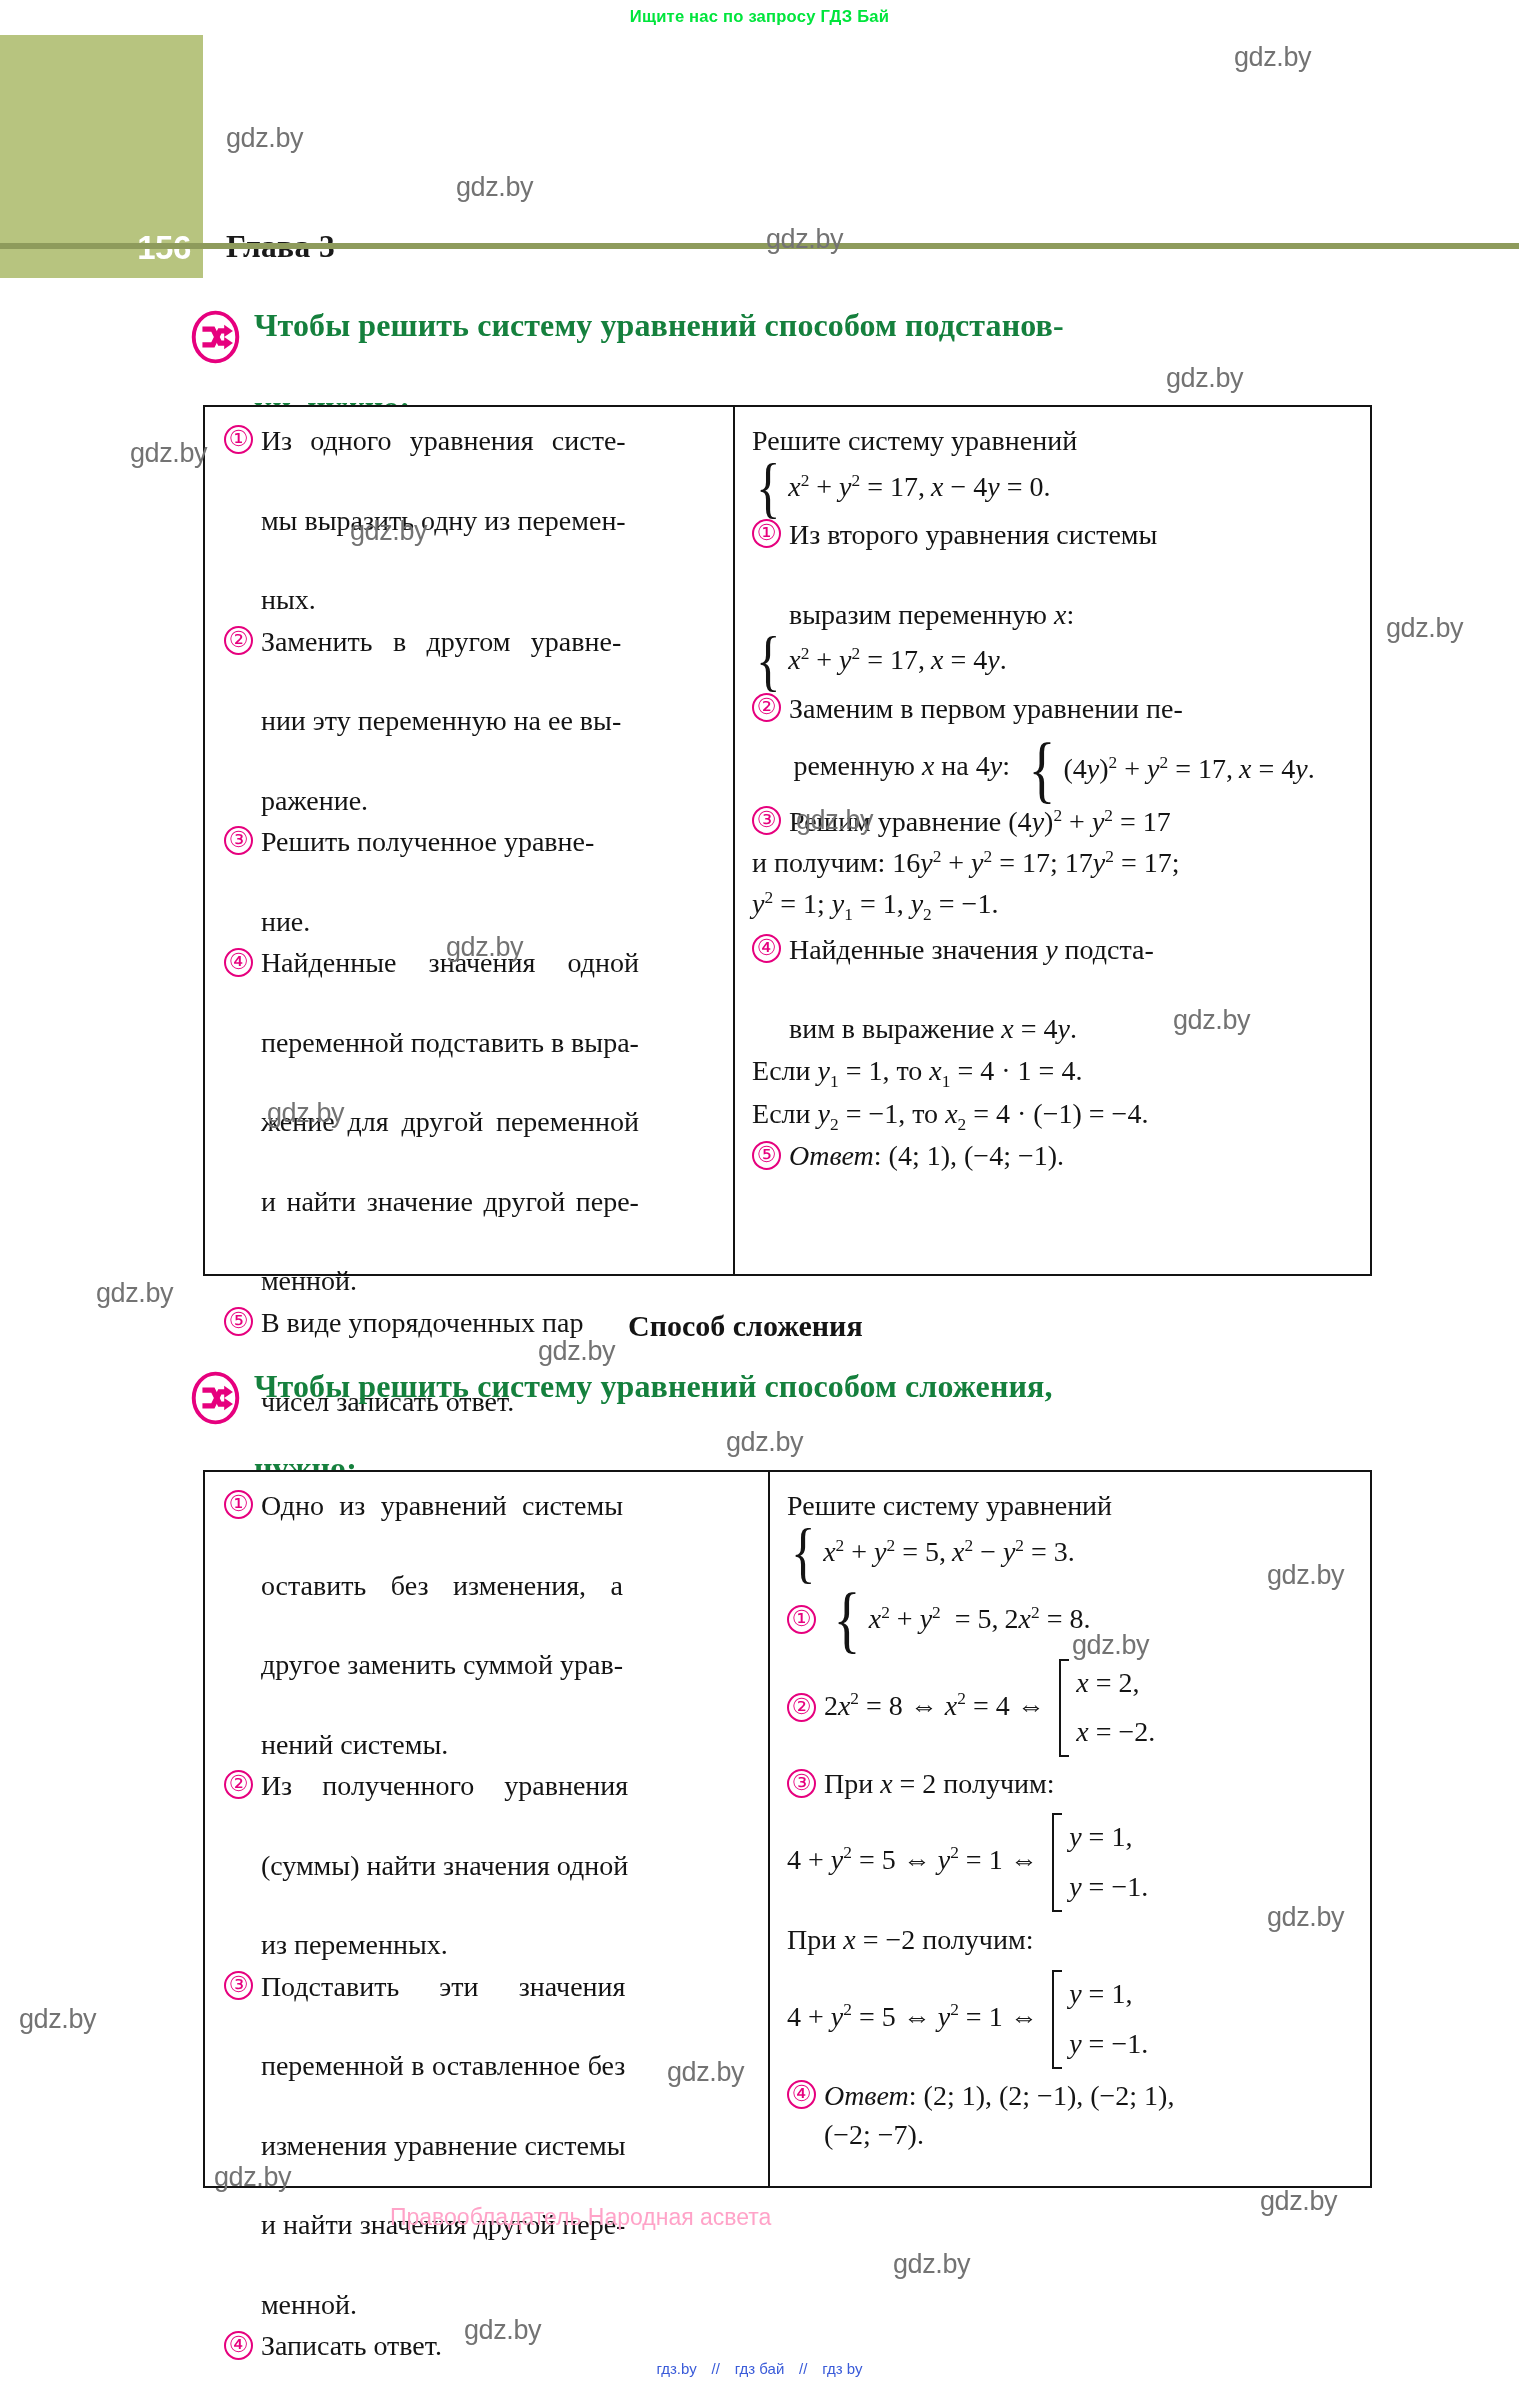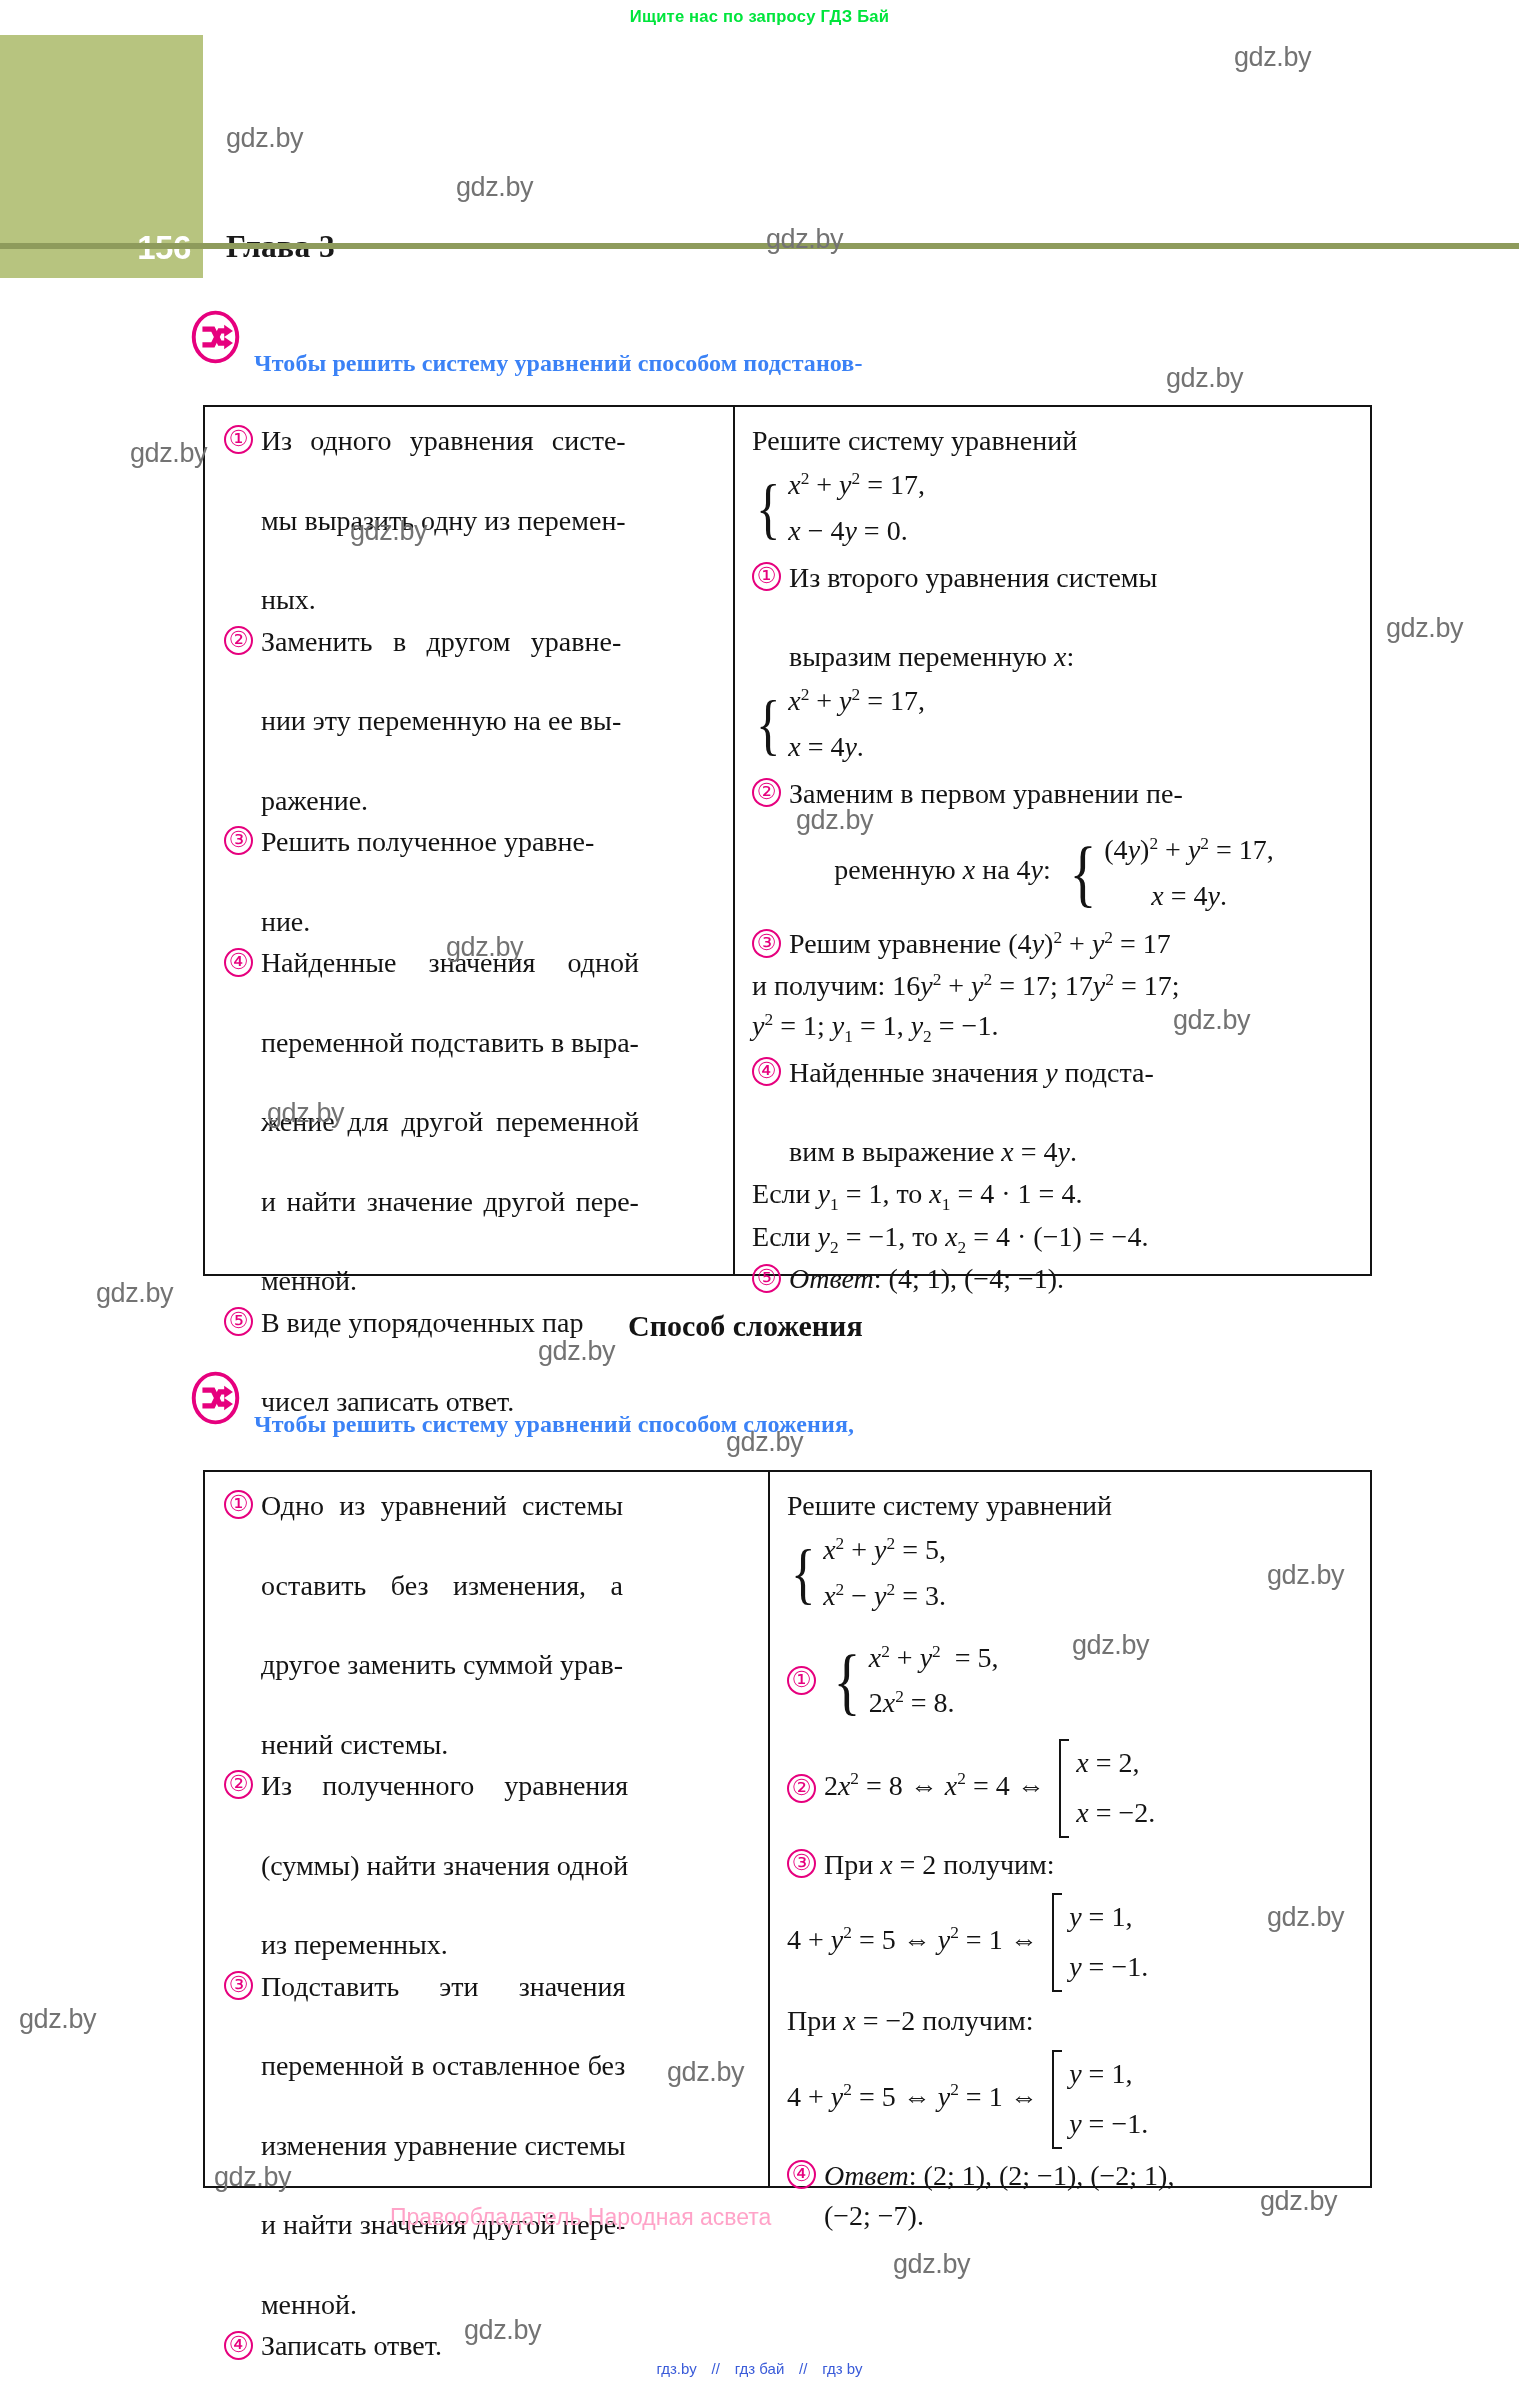--- a/index.html
+++ b/index.html
@@ -82,26 +82,25 @@
   }
   .shuffle-icon {
     flex: 0 0 auto;
     width: 49px; height: 54px;
     margin-right: 14px;
     margin-top: 5.3px;
   }
   .rule-head-text {
     font-family: "Liberation Serif", serif;
     font-weight: bold;
-    font-size: 24px;
-    color: #3b82f6;
+    font-size: 32px;
+    color: #15803d;
     line-height: 1.28;
     text-align: justify;
     letter-spacing: 0.1px;
-    margin-top: 43px;
   }
   .rule-head-text .ln { display: block; }
   .rule-head-text .j {
     display: block;
     text-align: justify;
   }
   .rule-head-text .j::after {
     content: "";
     display: inline-block;
     width: 100%;
@@ -195,22 +194,22 @@
     font-weight: 300;
     line-height: 0.72;
     font-family: "Liberation Serif", serif;
     margin-right: 3.5px;
     transform: scaleX(0.75);
     display: inline-block;
   }
   .sys .brace.tall { font-size: 75px; }
   .sys .rows {
     display: inline-flex;
-    flex-direction: column;
     justify-content: center;
+    gap: 6px;
   }
   .sys .rows > div {
     white-space: nowrap;
     padding: 2.6px 0;
   }
   .sqbr {
     display: inline-flex;
     align-items: stretch;
     vertical-align: middle;
   }

